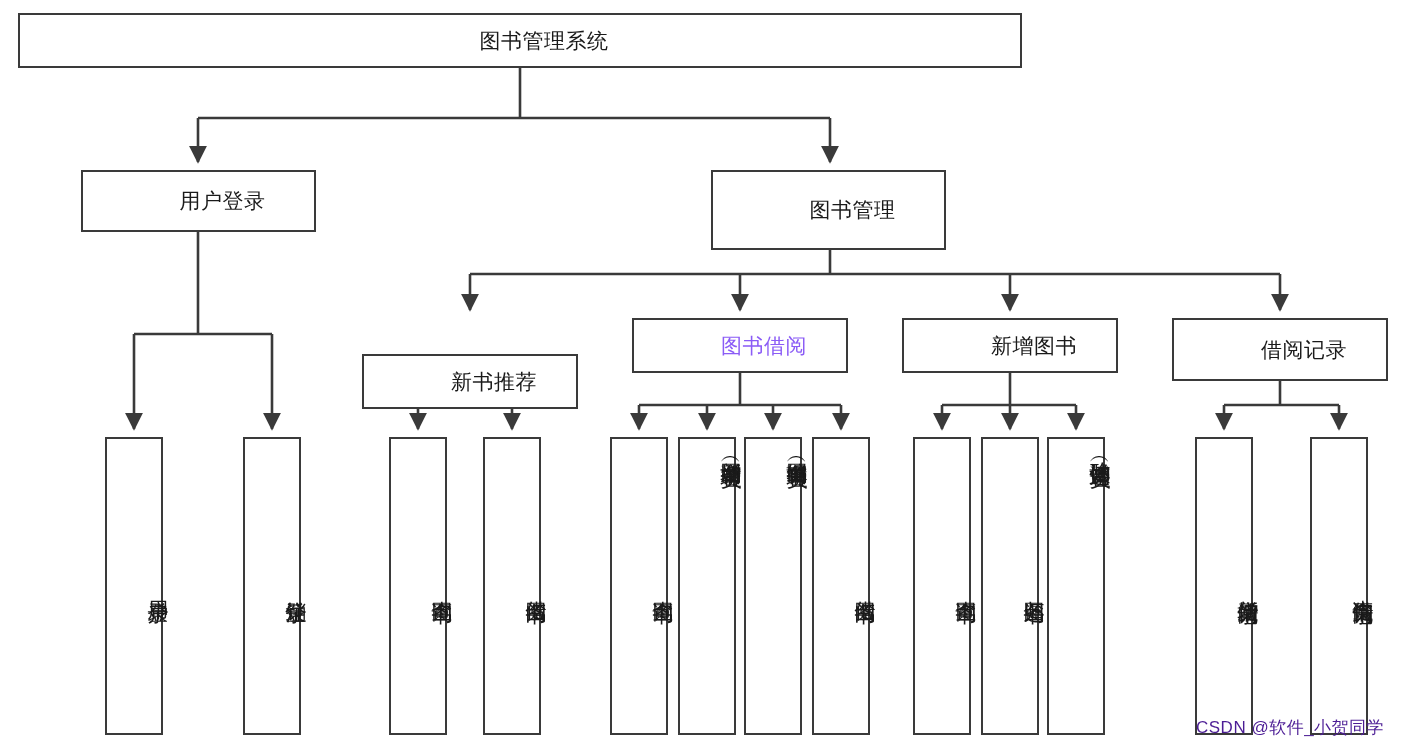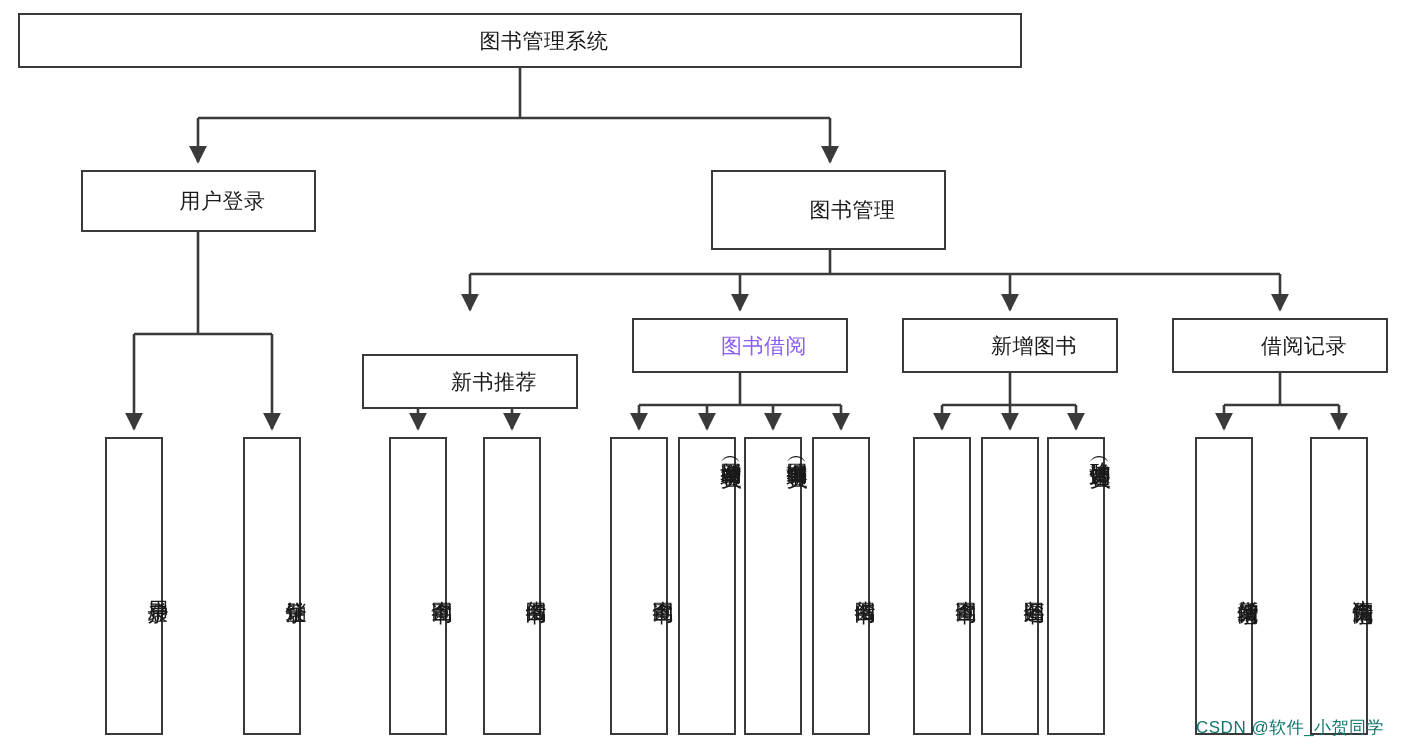--- a/index.html
+++ b/index.html
@@ -121,31 +121,31 @@
   </svg>
 
   <div class="node horiz" style="left: 18px; top: 13px; width: 1004px; height: 55px; border-color: rgb(58, 58, 58); background: rgb(255, 255, 255); color: rgb(26, 26, 26);">图书管理系统</div>
 
   <div class="node horiz" style="left: 81px; top: 170px; width: 235px; height: 62px; border-color: rgb(58, 58, 58); background: rgb(255, 255, 255); color: rgb(26, 26, 26);">用户登录</div>
   <div class="node horiz" style="left: 711px; top: 170px; width: 235px; height: 80px; border-color: rgb(58, 58, 58); background: rgb(255, 255, 255); color: rgb(26, 26, 26);">图书管理</div>
 
   <div class="node horiz" style="left: 362px; top: 318px; width: 216px; height: 55px; border-color: rgb(58, 58, 58); background: rgb(255, 255, 255); color: rgb(26, 26, 26); margin-top: 36px;">新书推荐</div>
   <div class="node horiz" style="left: 632px; top: 318px; width: 216px; height: 55px; border-color: rgb(58, 58, 58); background: rgb(255, 255, 255); color: #8b5cf6;">图书借阅</div>
   <div class="node horiz" style="left: 902px; top: 318px; width: 216px; height: 55px; border-color: rgb(58, 58, 58); background: rgb(255, 255, 255); color: rgb(26, 26, 26);">新增图书</div>
-  <div class="node horiz" style="left: 1172px; top: 318px; width: 216px; height: 55px; border-color: rgb(58, 58, 58); background: rgb(255, 255, 255); color: rgb(26, 26, 26);">借阅记录</div>
+  <div class="node horiz" style="left: 1172px; top: 318px; width: 216px; height: 63px; border-color: rgb(58, 58, 58); background: rgb(255, 255, 255); color: rgb(26, 26, 26);">借阅记录</div>
 
   <div class="node vert centered" style="left: 105px; top: 437px; width: 58px; height: 298px; border-color: rgb(58, 58, 58); background: rgb(255, 255, 255); color: rgb(26, 26, 26);">用户登录</div>
   <div class="node vert centered" style="left: 243px; top: 437px; width: 58px; height: 298px; border-color: rgb(58, 58, 58); background: rgb(255, 255, 255); color: rgb(26, 26, 26);">注销登录</div>
   <div class="node vert centered" style="left: 389px; top: 437px; width: 58px; height: 298px; border-color: rgb(58, 58, 58); background: rgb(255, 255, 255); color: rgb(26, 26, 26);">查询图书</div>
   <div class="node vert centered" style="left: 483px; top: 437px; width: 58px; height: 298px; border-color: rgb(58, 58, 58); background: rgb(255, 255, 255); color: rgb(26, 26, 26);">借阅图书</div>
   <div class="node vert centered" style="left: 610px; top: 437px; width: 58px; height: 298px; border-color: rgb(58, 58, 58); background: rgb(255, 255, 255); color: rgb(26, 26, 26);">查询图书</div>
   <div class="node vert" style="left: 678px; top: 437px; width: 58px; height: 298px; border-color: rgb(58, 58, 58); background: rgb(255, 255, 255); color: rgb(26, 26, 26);">新增图书（管理员）</div>
   <div class="node vert" style="left: 744px; top: 437px; width: 58px; height: 298px; border-color: rgb(58, 58, 58); background: rgb(255, 255, 255); color: rgb(26, 26, 26);">编辑图书（管理员）</div>
   <div class="node vert centered" style="left: 812px; top: 437px; width: 58px; height: 298px; border-color: rgb(58, 58, 58); background: rgb(255, 255, 255); color: rgb(26, 26, 26);">借阅图书</div>
   <div class="node vert centered" style="left: 913px; top: 437px; width: 58px; height: 298px; border-color: rgb(58, 58, 58); background: rgb(255, 255, 255); color: rgb(26, 26, 26);">查询图书</div>
   <div class="node vert centered" style="left: 981px; top: 437px; width: 58px; height: 298px; border-color: rgb(58, 58, 58); background: rgb(255, 255, 255); color: rgb(26, 26, 26);">归还图书</div>
   <div class="node vert" style="left: 1047px; top: 437px; width: 58px; height: 298px; border-color: rgb(58, 58, 58); background: rgb(255, 255, 255); color: rgb(26, 26, 26);">确认归还（管理员）</div>
   <div class="node vert centered" style="left: 1195px; top: 437px; width: 58px; height: 298px; border-color: rgb(58, 58, 58); background: rgb(255, 255, 255); color: rgb(26, 26, 26);">新增借阅记录</div>
   <div class="node vert centered" style="left: 1310px; top: 437px; width: 58px; height: 298px; border-color: rgb(58, 58, 58); background: rgb(255, 255, 255); color: rgb(26, 26, 26);">查询借阅记录</div>
 
-  <div class="watermark" style="left: 1196px; top: 716px; color: #0f766e;">CSDN @软件_小贺同学</div>
+  <div class="watermark" style="left: 1196px; top: 716px; color: #4c1d95;">CSDN @软件_小贺同学</div>
 
 </div>
 
 </body></html>

